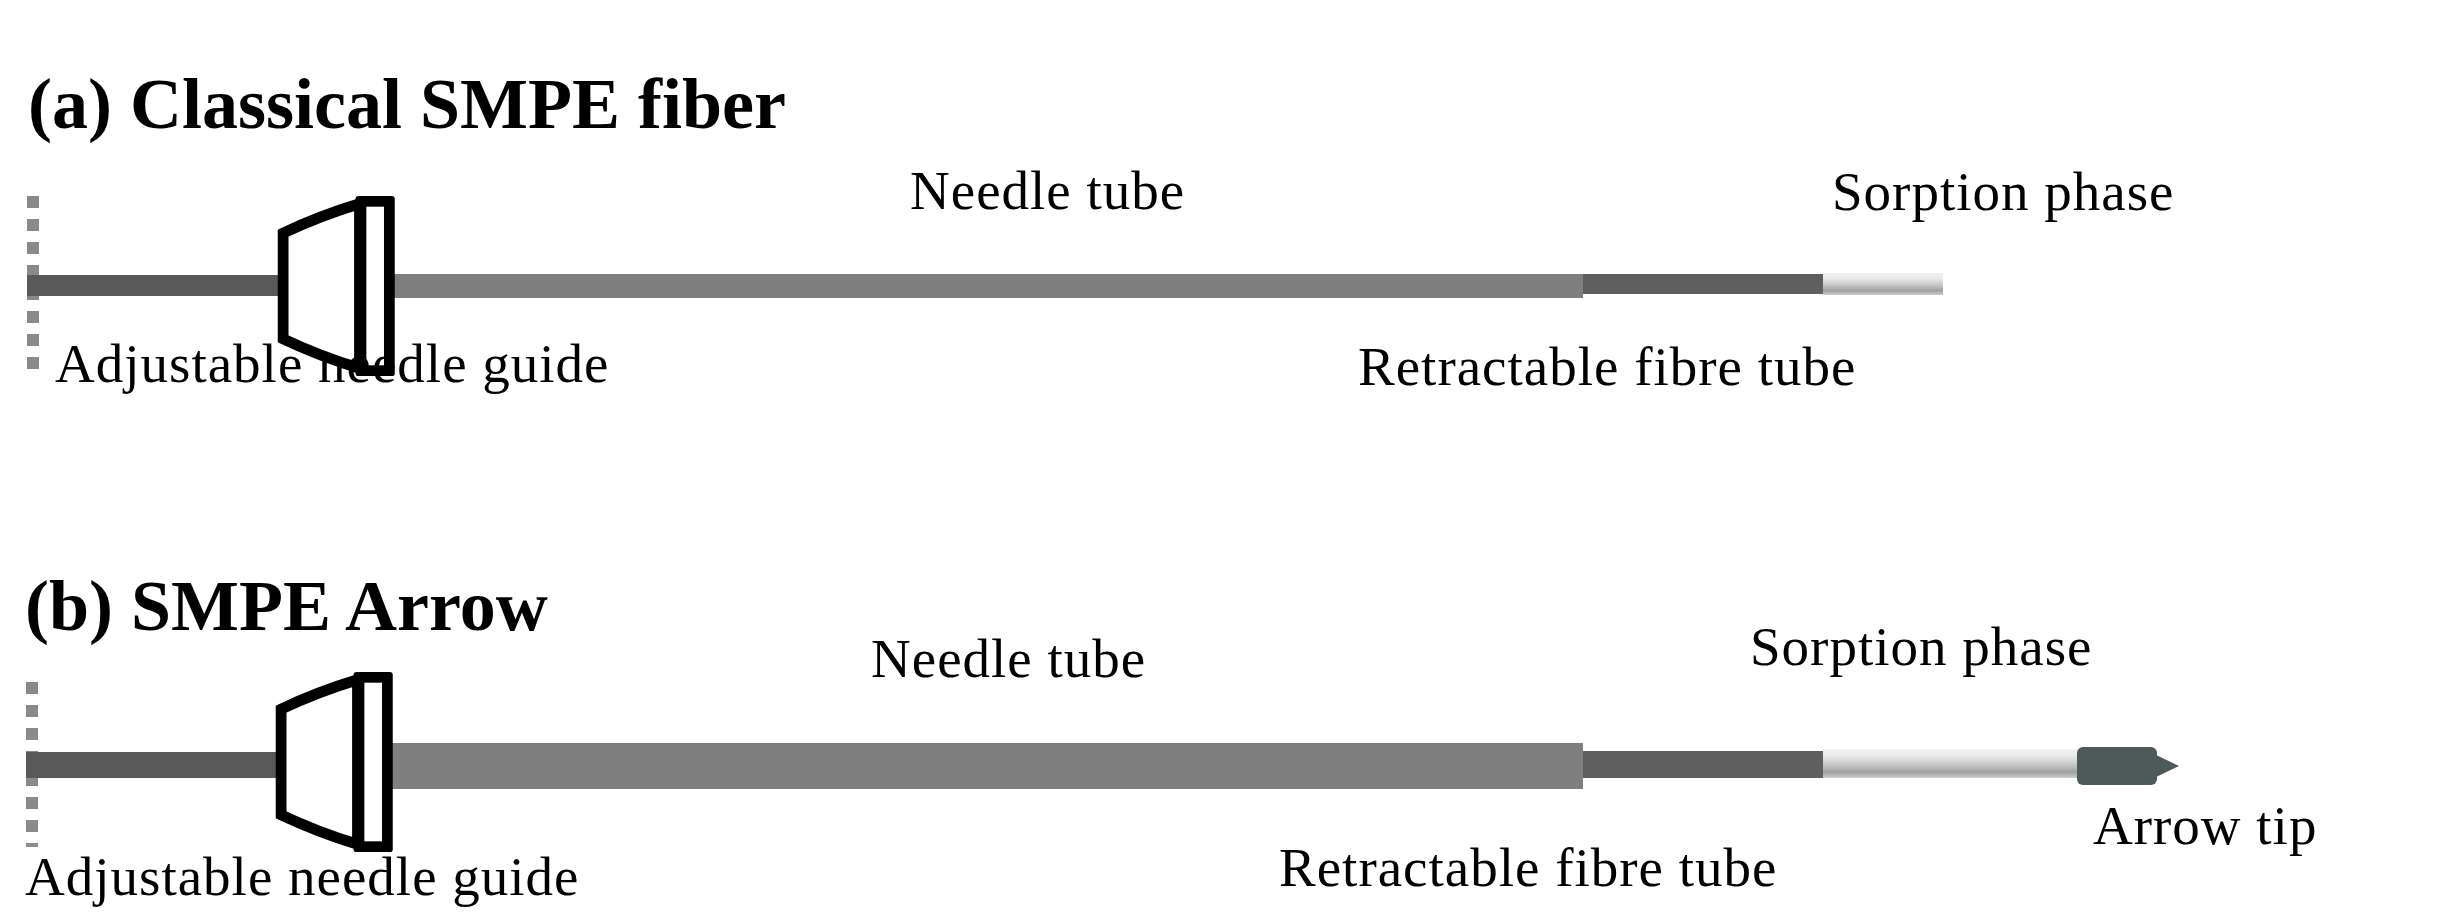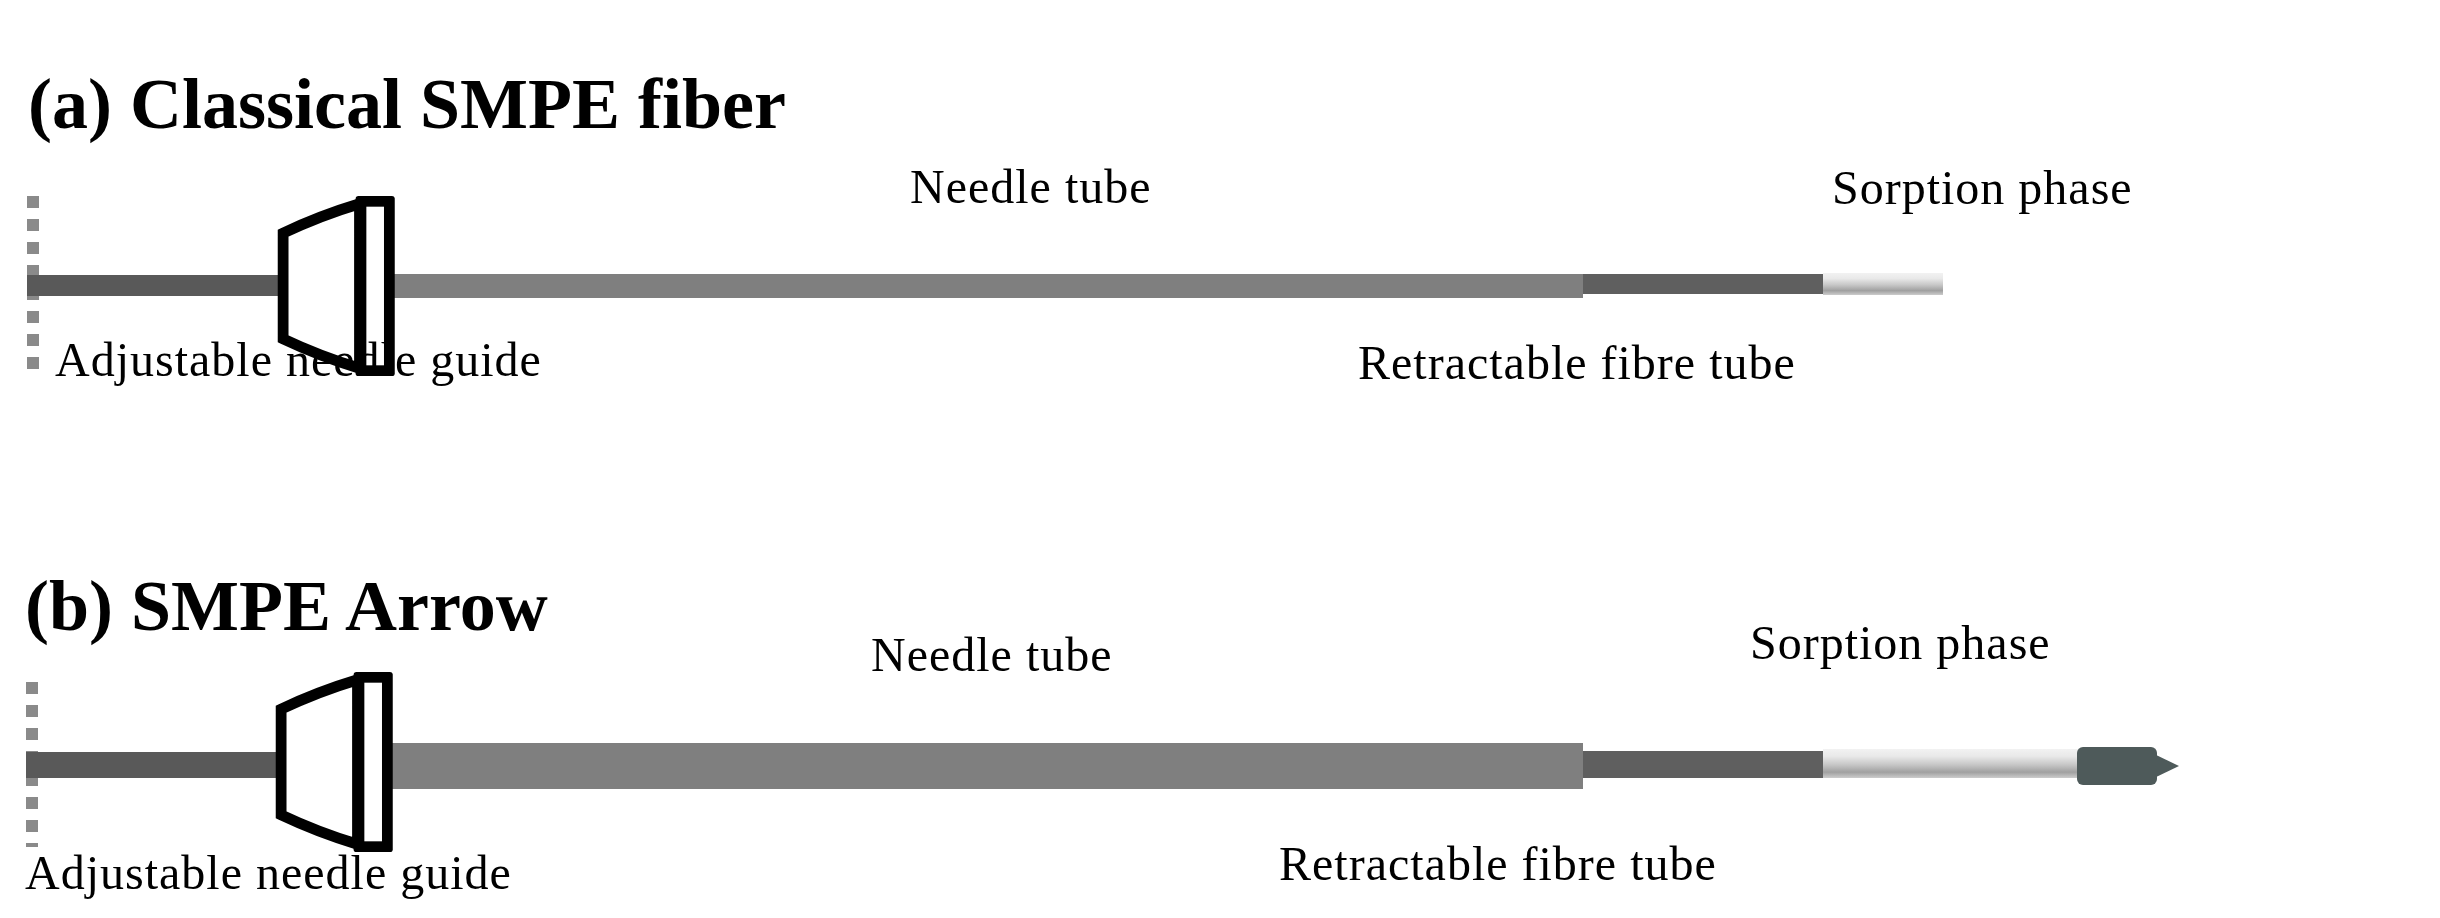--- a/index.html
+++ b/index.html
@@ -17,21 +17,21 @@
     position:absolute;
     margin:0;
     font-size:72px;
     font-weight:bold;
     line-height:1;
     white-space:nowrap;
     letter-spacing:0px;
   }
   .label{
     position:absolute;
-    font-size:48px;
+    font-size:55px;
     line-height:1;
     white-space:nowrap;
     letter-spacing:1px;
   }
   .seg{position:absolute;}
   .dash-line{
     position:absolute;
     width:12px;
     background-image:repeating-linear-gradient(to bottom,#8a8a8a 0px,#8a8a8a 12px,transparent 12px,transparent 23px);
   }
@@ -112,16 +112,17 @@
     </svg>
 
     <svg class="tip-svg b-tip" viewBox="0 0 104 42">
       <rect x="1" y="2" width="80" height="38" rx="6" style="fill: rgb(78, 90, 90);"></rect>
       <polygon points="76,8 103,21 76,34" style="fill: rgb(78, 90, 90);"></polygon>
     </svg>
 
     <div class="label b-label-needle">Needle tube</div>
     <div class="label b-label-sorption">Sorption phase</div>
     <div class="label b-label-retract">Retractable fibre tube</div>
+    <div class="label b-label-tip">Arrow tip</div>
     <div class="label b-label-guide">Adjustable needle guide</div>
   </section>
 
 </div>
 
 </body></html>

